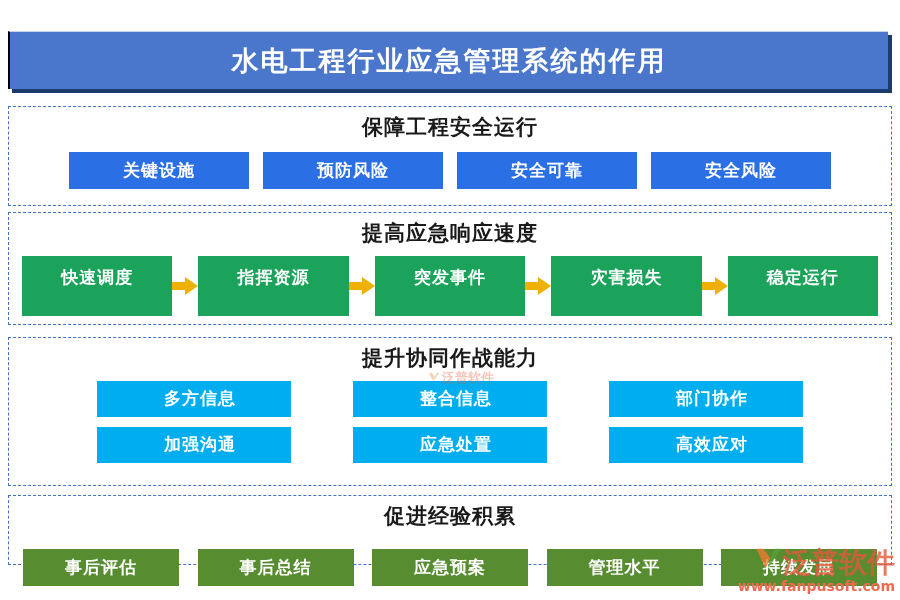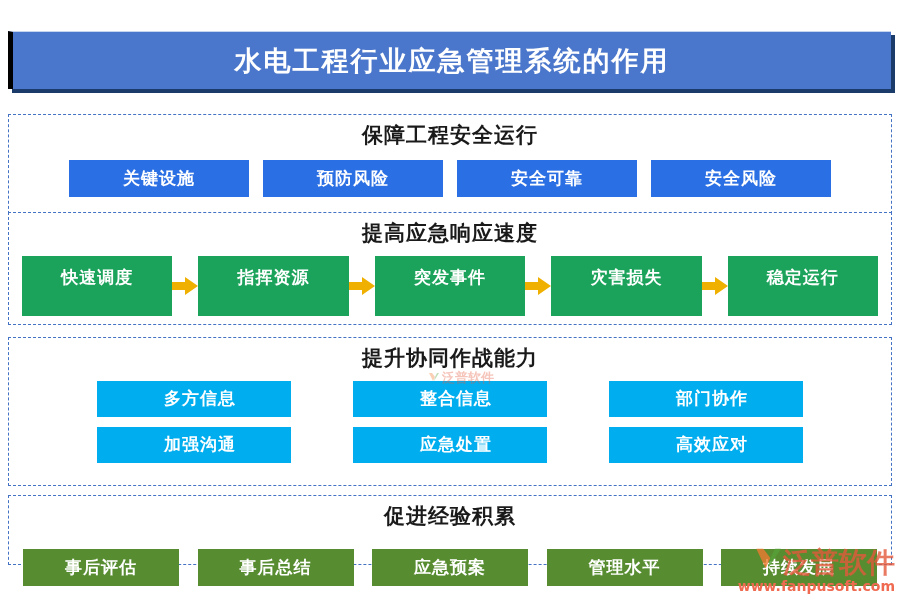--- a/index.html
+++ b/index.html
@@ -2,32 +2,32 @@
 <html style="--banner-blue: #4a76cb; --banner-shadow: #1b3c6b; --dash-blue: #4472c4; --btn-blue: #2b6fe4; --btn-green: #1ba35b; --arrow-yellow: #efb000; --btn-cyan: #00aeef; --btn-olive: #578d30; --wm-orange: #e4593c; --wm-url: #ef6a50;"><head>
 <meta charset="utf-8">
 <style>
   html,body{margin:0;padding:0;background:#fff;}
   .page{position:relative;width:900px;height:600px;background:#fff;overflow:hidden;
         font-family:"DejaVu Sans","Liberation Sans",sans-serif;}
 
   
   .banner{position:absolute;left:8px;top:31px;width:878px;height:57px;
           background:var(--banner-blue,#4a76cb);
-          border-top:1px solid #c6d4ee;border-left:5px solid #000000;
+          border-top:1px solid #c6d4ee;border-left:2px solid #000000;
           box-shadow:4px 4px 0 0 var(--banner-shadow,#1b3c6b);
           display:flex;align-items:center;justify-content:center;}
   .banner h1{margin:0;color:#fff;font-size:27px;font-weight:bold;letter-spacing:2px;
              font-family:"Liberation Serif","DejaVu Serif",serif;}
 
   
   .panel{position:absolute;left:8px;width:884px;box-sizing:border-box;
          border:1.5px dashed var(--dash-blue,#4472c4);background:#fff;}
   .panel h2{margin:6px 0 0 0;text-align:center;color:#1a1a1a;font-size:21px;font-weight:bold;
             font-family:"Liberation Serif","DejaVu Serif",serif;letter-spacing:1px;}
-  #panel-safety{top:114px;height:100px;}
+  #panel-safety{top:106px;height:100px;}
   #panel-response{top:212px;height:113px;}
   #panel-collab{top:337px;height:149px;}
   #panel-experience{top:495px;height:70px;}
 
   .btn{color:#fff;font-size:17px;font-weight:bold;text-align:center;letter-spacing:1px;
        font-family:"Liberation Serif","DejaVu Serif",serif;}
 
   
   .row-safety{margin-top:11px;display:flex;justify-content:center;gap:14px;}
   .row-safety .btn{background:var(--btn-blue,#2b6fe4);width:180px;height:37px;line-height:37px;}

